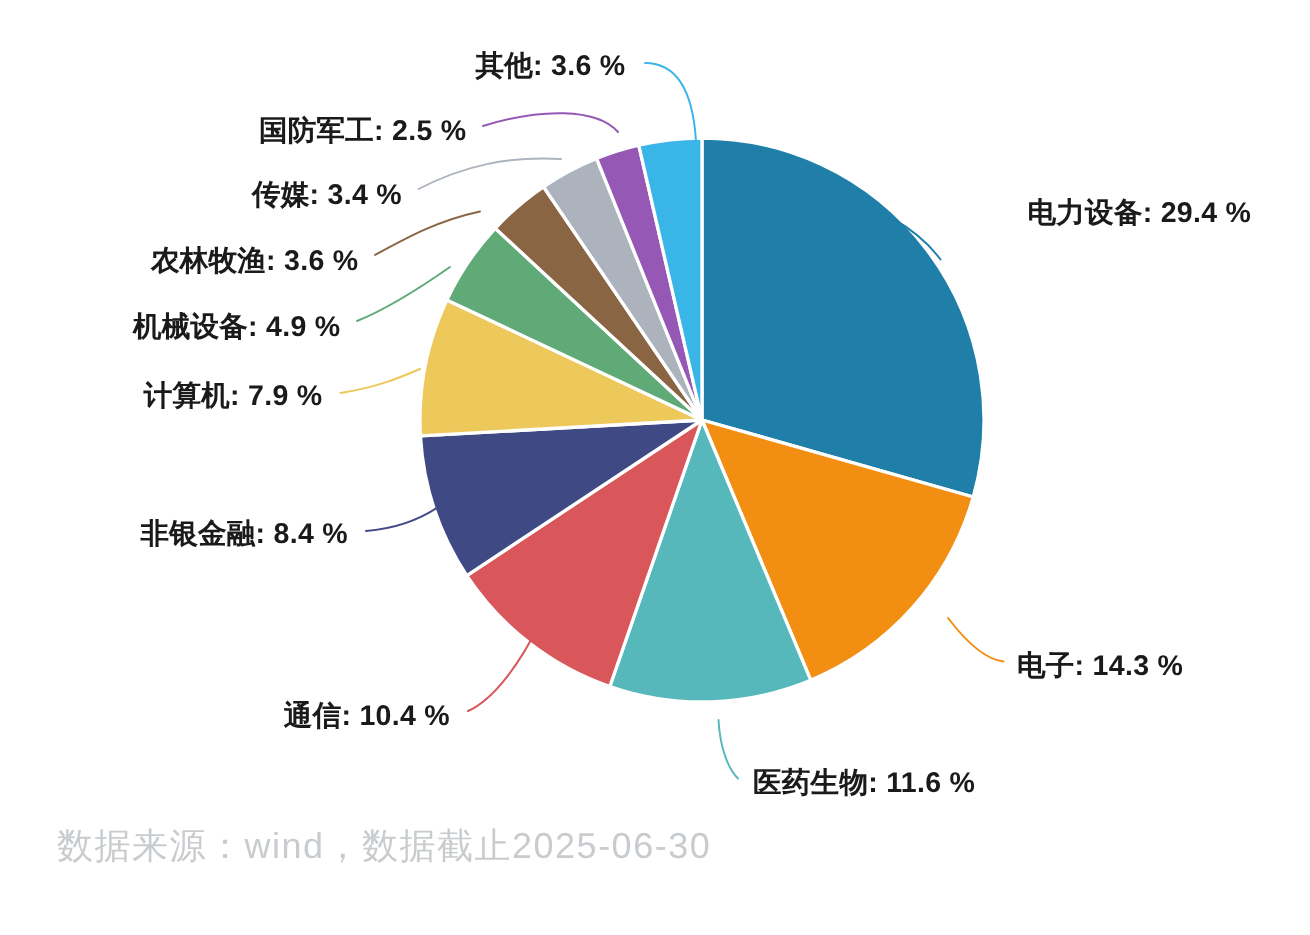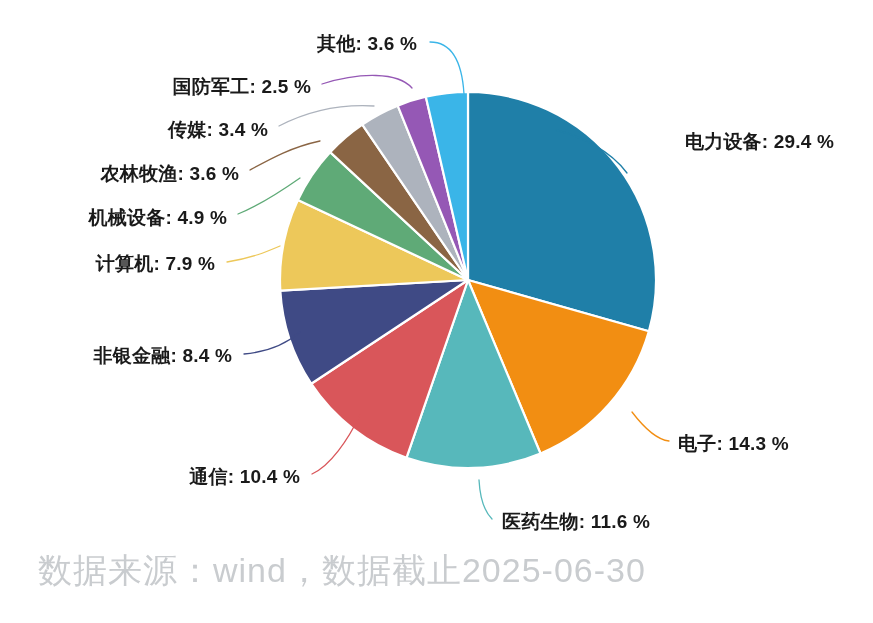--- a/index.html
+++ b/index.html
@@ -42,21 +42,21 @@
     font-size: 19px;
     font-weight: bold;
     fill: #1a1a1a;
     letter-spacing: 0.2px;
   }
   .footnote {
     position: absolute;
     left: 38px;
     top: 548px;
     font-family: "Liberation Sans", "DejaVu Sans", sans-serif;
-    font-size: 34px;
+    font-size: 24px;
     color: #c9cccf;
     letter-spacing: 1px;
     white-space: nowrap;
     user-select: none;
   }
 </style>
 </head>
 <body>
 
 <div id="chart-root">

